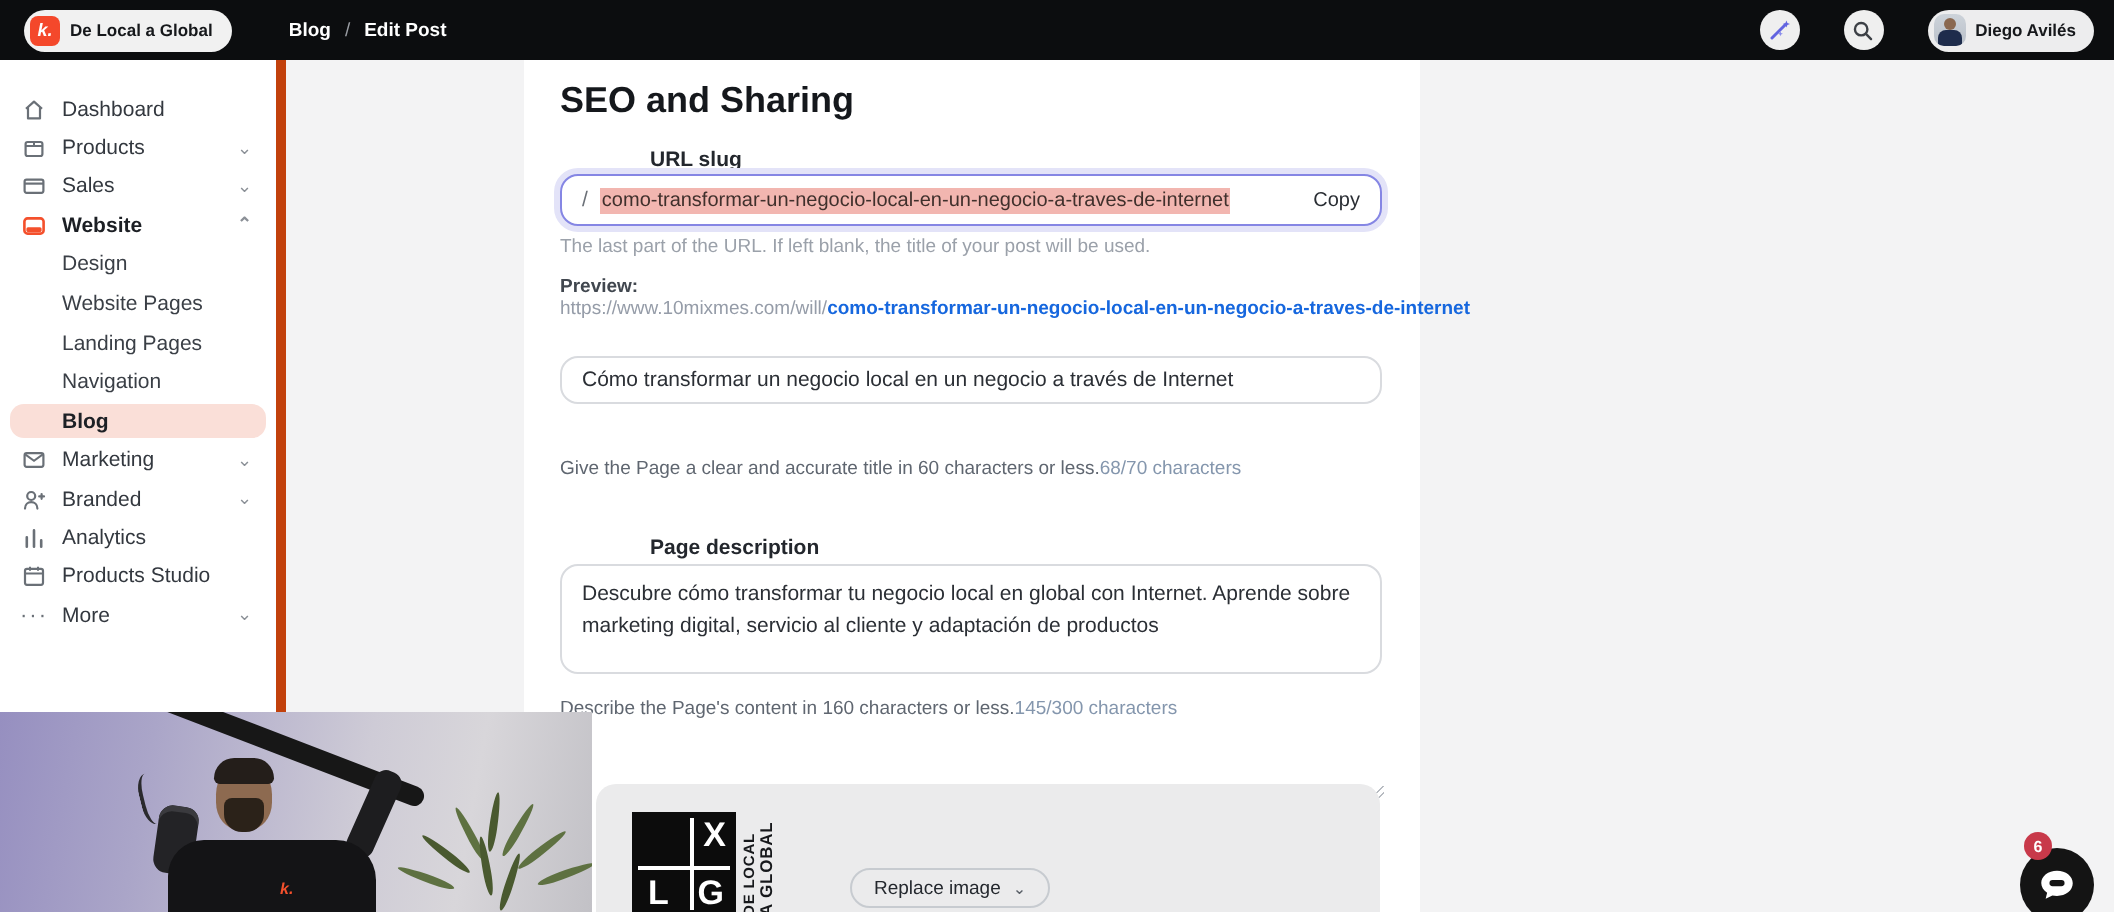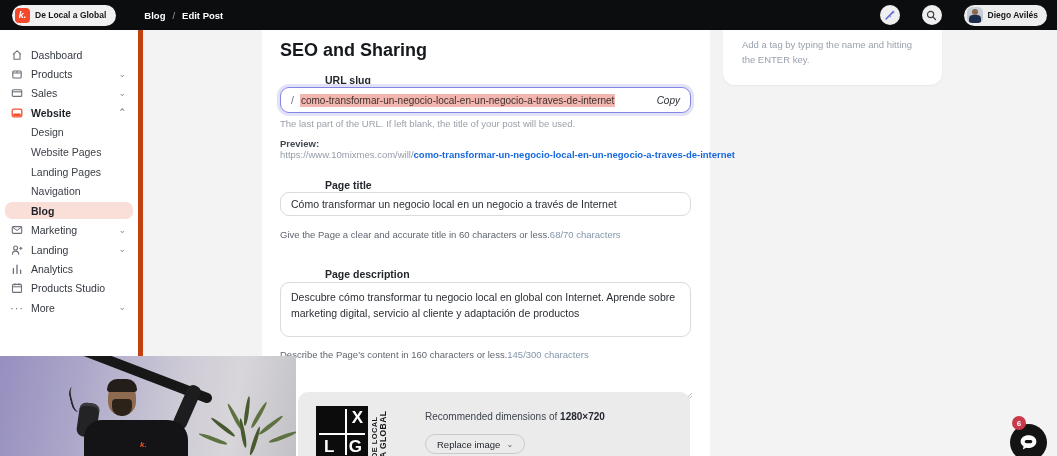--- a/index.html
+++ b/index.html
@@ -37,21 +37,21 @@
   .content { position:absolute; left:18px; width:411px; }
   .h-seo { top:10px; font-size:18px; font-weight:bold; color:#15181c; }
   .field-label { font-size:10.5px; font-weight:600; color:#23272d;padding-left:45px; }
   .helper { font-size:9.5px; color:#9ba1aa; }
   .helper-dark { font-size:9.5px; color:#5f6670; }
   .counter { color:#8496ad; }
 
   .slug-box { position:absolute; left:18px; top:57px; width:411px; height:26px; background:#fff; border:1.5px solid #8586e4; border-radius:9px; box-shadow:0 0 0 3px #e3e3f8; display:flex; align-items:center; padding:0 10px; gap:6px; }
   .slug-prefix { font-size:10.5px; color:#6b7077; }
   .slug-value { font-size:10px; color:#40302c; background:#f2b6b0; padding:1px 1px; white-space:nowrap; overflow:hidden; }
-  .copy-btn { margin-left:auto; font-size:10px; color:#2a2e34; cursor:pointer; font-weight:400;font-style:italic; }
+  .copy-btn { margin-left:auto; font-size:10px; color:#2a2e34; cursor:pointer; font-weight:400; }
 
   .text-input { position:absolute; left:18px; width:411px; height:24px; border:1px solid #d9dbdf; border-radius:9px; background:#fff; font-family:"Liberation Sans",sans-serif; font-size:10.5px; color:#2b2f35; padding:0 10px; outline:none; }
   .text-area { position:absolute; left:18px; width:411px; height:55px; border:1px solid #d9dbdf; border-radius:9px; background:#fff; font-family:"Liberation Sans",sans-serif; font-size:10.5px; line-height:1.55; color:#2b2f35; padding:6px 10px; outline:none; resize:none; }
   .resize-grip { position:absolute; left:423px; top:363px; width:7px; height:7px; background:
      linear-gradient(135deg,transparent 45%,#b7bbc1 45% 52%,transparent 52% 70%,#b7bbc1 70% 77%,transparent 77%); }
 
   .preview-label { font-size:9.5px; font-weight:bold; color:#41474f; }
   .preview-url { font-size:9.5px; color:#959ca8; white-space:nowrap; }
   .preview-slug { color:#1667de; font-weight:bold; }
 
@@ -198,21 +198,21 @@
       <span>Marketing</span>
       <span class="chev">⌄</span>
     </div>
     <div class="nav-item">
       <span class="icon">
           <svg width="12" height="12" viewBox="0 0 12 12">
             <circle cx="4.6" cy="4" r="2" fill="none" stroke="#6a7077" stroke-width="1.1"></circle>
             <path d="M1.5 10.3 c0-2.1 1.5-3.2 3.1-3.2 1.6 0 3.1 1.1 3.1 3.2 M8.6 4.2 h2.4 M9.8 3 v2.4" fill="none" stroke="#6a7077" stroke-width="1.1" stroke-linecap="round"></path>
           </svg>
         </span>
-      <span>Landing</span>
+      <span>Branded</span>
       <span class="chev">⌄</span>
     </div>
     <div class="nav-item">
       <span class="icon">
           <svg width="12" height="12" viewBox="0 0 12 12">
             <path d="M2.4 10.4 V5.6 M6 10.4 V2.2 M9.6 10.4 V7.2" fill="none" stroke="#6a7077" stroke-width="1.3" stroke-linecap="round"></path>
           </svg>
         </span>
       <span>Analytics</span>
     </div>
@@ -242,21 +242,21 @@
       <span class="copy-btn">Copy</span>
     </div>
     <div class="content helper" style="top:88px;">The last part of the URL. If left blank, the title of your post will be used.</div>
 
     <div class="content preview-label" style="top:108px;">Preview:</div>
     <div class="content preview-url" style="top:119px;">
       <span>https://www.10mixmes.com/will/</span><span class="preview-slug">como-transformar-un-negocio-local-en-un-negocio-a-traves-de-internet</span>
     </div>
 
     <div class="content field-label" style="top:149px;">Page title</div>
-    <input class="text-input" style="top: 162px;" value="Cómo transformar un negocio local en un negocio a través de Internet">
+    <input class="text-input" style="top: 148px;" value="Cómo transformar un negocio local en un negocio a través de Internet">
     <div class="content" style="top:194px;">
       <span class="helper-dark">Give the Page a clear and accurate title in 60 characters or less.</span><span class="helper counter">68/70 characters</span>
     </div>
 
     <div class="content field-label" style="top:238px;">Page description</div>
     <textarea class="text-area" style="top: 252px;">Descubre cómo transformar tu negocio local en global con Internet. Aprende sobre marketing digital, servicio al cliente y adaptación de productos</textarea>
     <div class="resize-grip"></div>
     <div class="content" style="top:314px;">
       <span class="helper-dark">Describe the Page's content in 160 characters or less.</span><span class="helper counter">145/300 characters</span>
     </div>
@@ -266,33 +266,27 @@
         <span class="vline"></span>
           <span class="hline"></span>
         <span class="lt x">X</span>
         <span class="lt l">L</span>
         <span class="lt g">G</span>
       </div>
       <div class="brand-side">
         <span>DE LOCAL</span>
         <span style="font-size:8.5px;">A GLOBAL</span>
       </div>
-      <div class="rec-text">
-        <span>Recommended dimensions of </span><b>1280×720</b>
-      </div>
       <button class="replace-btn">
         <span>Replace image</span>
         <span class="chev">⌄</span>
       </button>
     </div>
   </div>
 
-  <div class="tags-card">
-    <div class="tags-hint">Add a tag by typing the name and hitting the ENTER key.</div>
-  </div>
 
   <div class="video">
     <div class="boom1"></div>
     <div class="boom2"></div>
     <div class="mic-cable"></div>
     <div class="mic"></div>
     <div class="torso"></div>
     <div class="head"></div>
     <div class="hair"></div>
     <div class="beard"></div>

